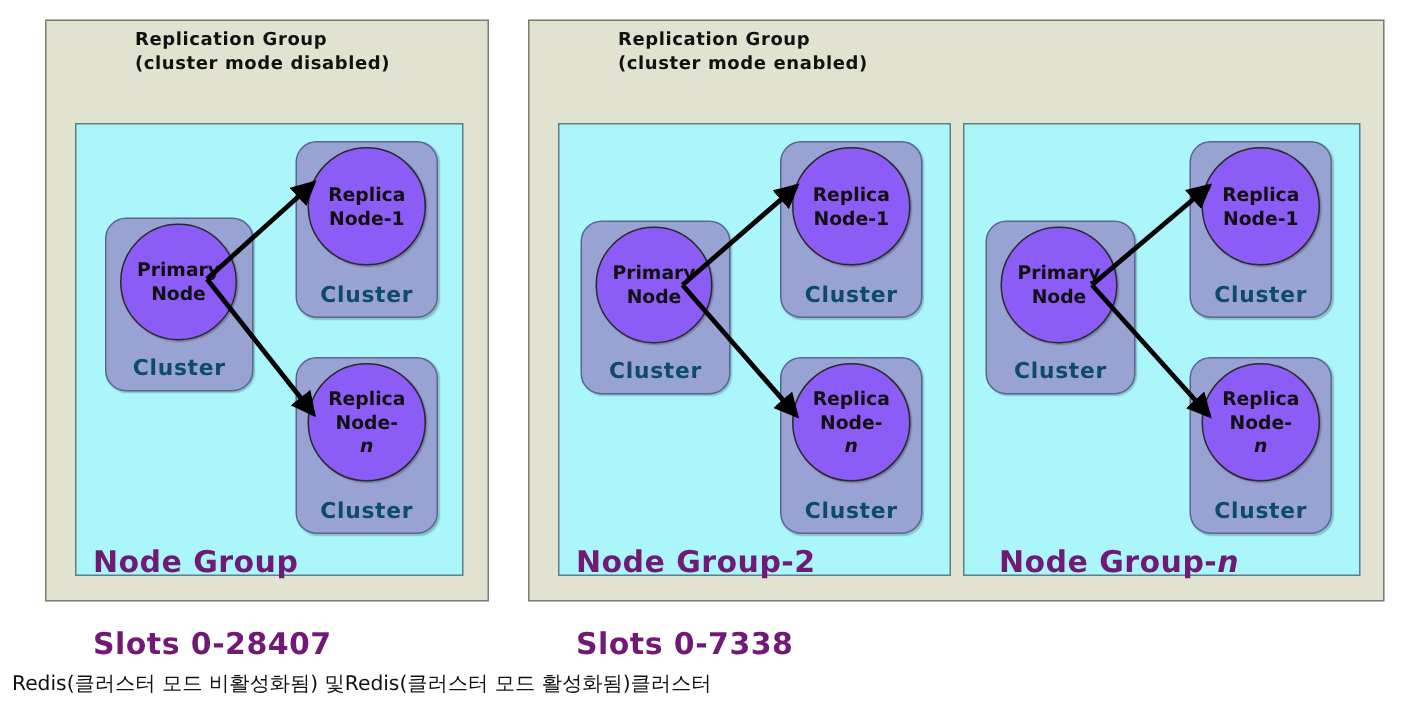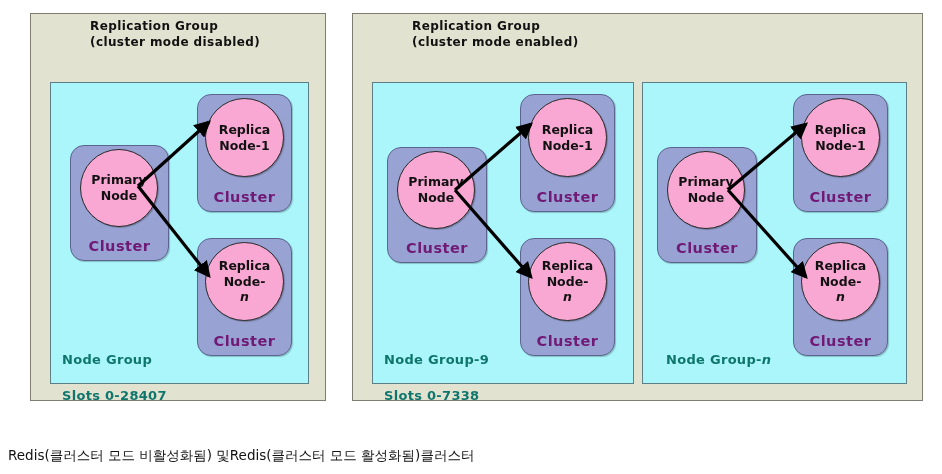--- a/index.html
+++ b/index.html
@@ -39,23 +39,23 @@
     margin-left: 33px;
   }
   .nodegroup {
     position: absolute;
     background: #aaf6fb;
     border: 1px solid #5d7f86;
     box-sizing: border-box;
   }
   .nodegroup-label {
     position: absolute;
-    font-size: 13px;
-    font-weight: bold;
-    color: #0f766e;
+    font-size: 20px;
+    font-weight: bold;
+    color: #701a75;
     letter-spacing: 0.3px;
     line-height: 1.38;
     white-space: pre-line;
   }
   .nodegroup-label em {
     font-style: italic;
   }
   .cluster {
     position: absolute;
     background: #98a3d4;
@@ -65,27 +65,27 @@
     box-shadow: 1px 1px 1px rgba(0,0,0,0.22);
   }
   .cluster-label {
     position: absolute;
     bottom: 6px;
     left: 0;
     width: 100%;
     text-align: center;
     font-size: 14.5px;
     font-weight: bold;
-    color: #701a75;
+    color: #0c4a6e;
     letter-spacing: 0.5px;
   }
   .node-circle {
     position: absolute;
     border-radius: 50%;
-    background: #f9a8d4;
+    background: #8b5cf6;
     border: 1px solid #2a2a2a;
     box-sizing: border-box;
     display: flex;
     flex-direction: column;
     justify-content: center;
     box-shadow: 1px 1px 1px rgba(0,0,0,0.25);
   }
   .node-circle span {
     display: block;
     font-size: 12.5px;
@@ -177,21 +177,21 @@
 
       <div class="cluster" style="left:147px; top:155px; width:95px; height:118px;">
         <div class="cluster-label">Cluster</div>
       </div>
       <div class="node-circle" style="left:155px; top:159px; width:79px; height:79px;">
         <span>Replica</span>
         <span><span>Node-</span><em>n</em></span>
       </div>
 
       <div class="nodegroup-label" style="left:11px; top:250px;">
-        <span>Node Group-9</span><br>
+        <span>Node Group-2</span><br>
         <span>Slots 0-7338</span>
       </div>
     </div>
 
     <div class="nodegroup" style="left:289px; top:68px; width:265px; height:302px;">
       <div class="cluster" style="left:14px; top:64px; width:100px; height:116px;">
         <div class="cluster-label">Cluster</div>
       </div>
       <div class="node-circle" style="left:24px; top:68px; width:78px; height:78px;">
         <span>Primary</span>

